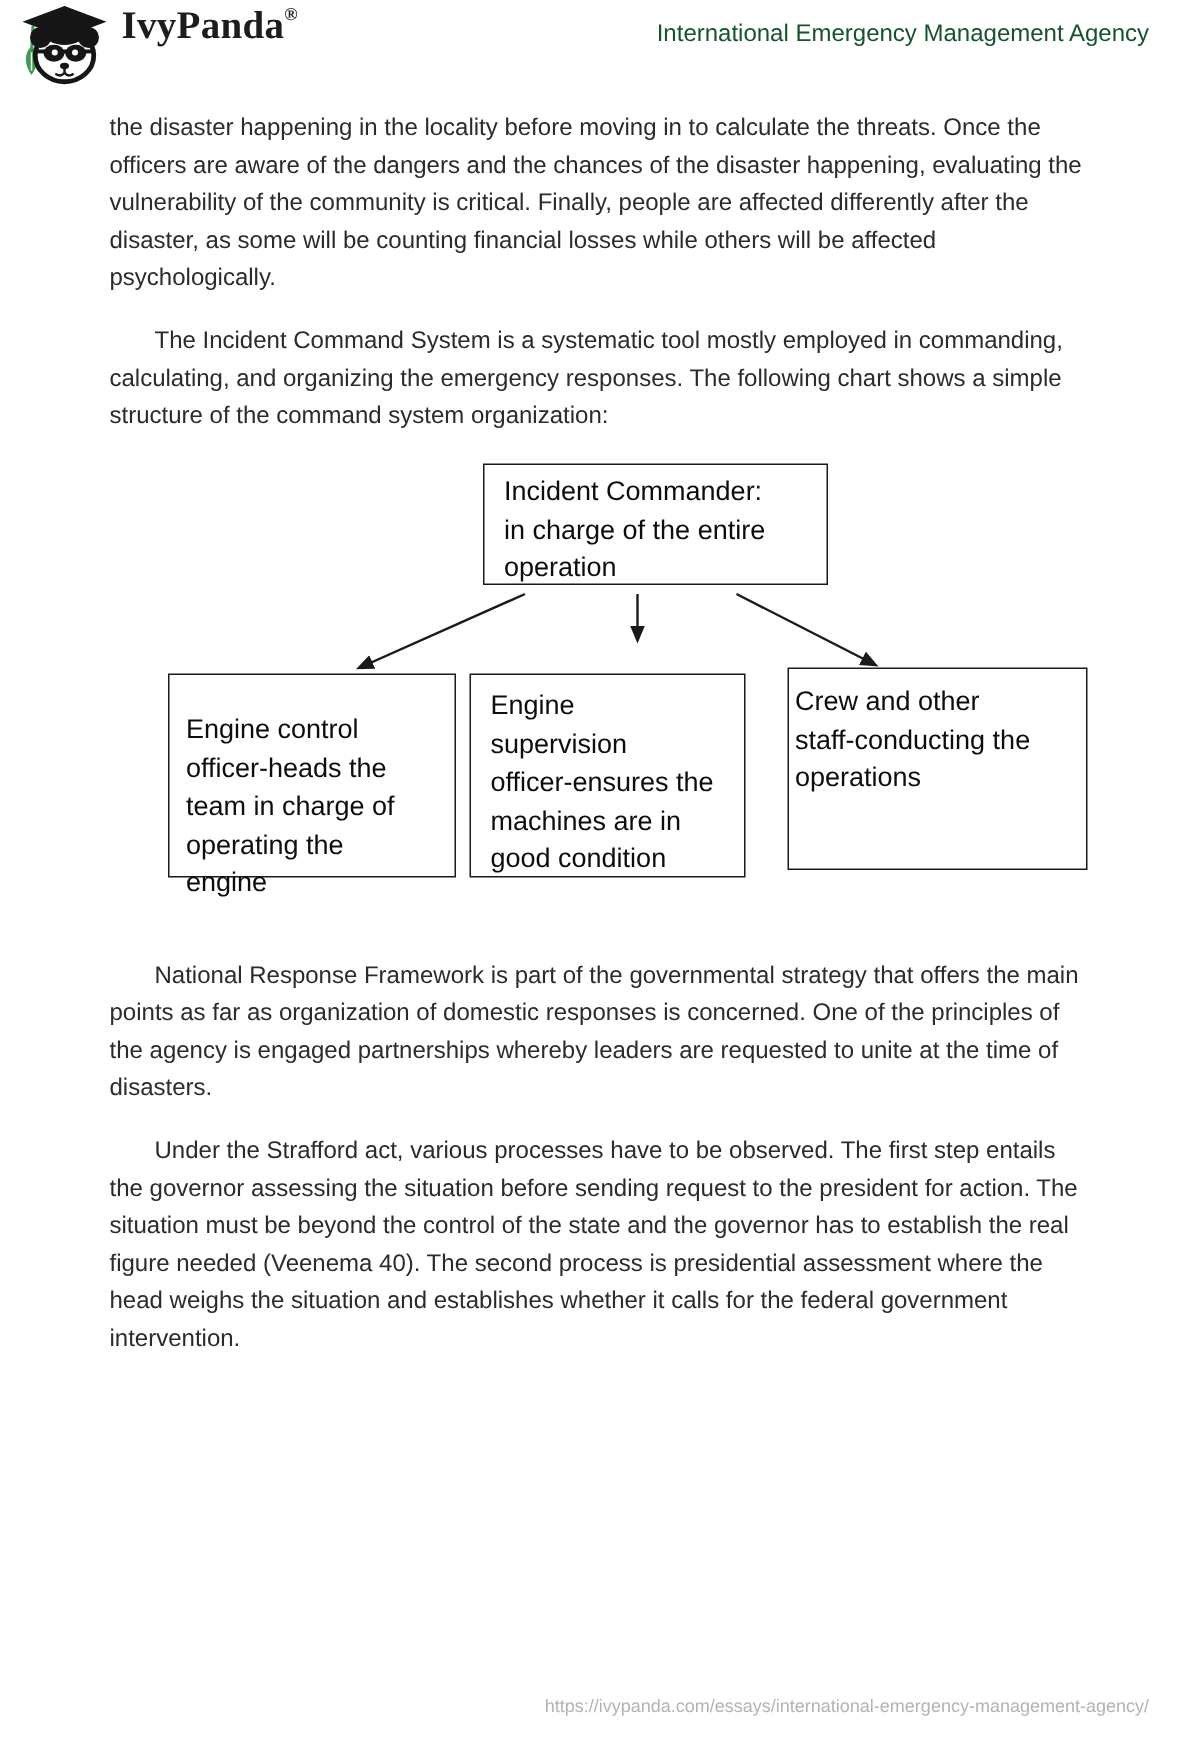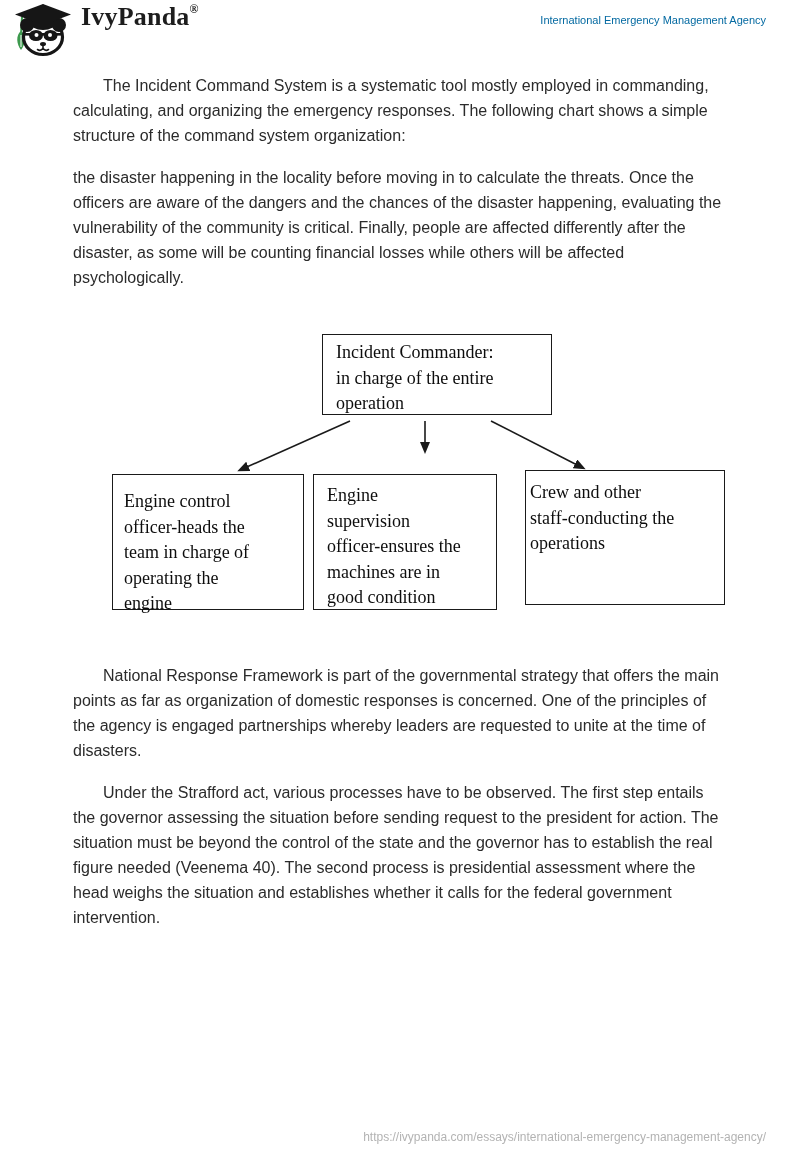--- a/index.html
+++ b/index.html
@@ -28,50 +28,49 @@
   }
   .brand-reg {
     font-family: "Liberation Serif", "DejaVu Serif", serif;
     font-weight: 700;
     font-size: 12px;
     color: #1d1d1d;
     vertical-align: 12px;
   }
   .doc-title {
     position: absolute; top: 14px; right: 34px;
-    font-size: 11px; color: #0369a1;
+    font-size: 16px; color: #14532d;
   }
 
   
   .content {
     position: absolute; left: 73px; top: 73px; width: 651px;
     font-size: 16px; line-height: 25px; color: #2b2b2b;
   }
   .para { margin: 0 0 17px 0; }
   .para.indented { text-indent: 30px; }
 
   
   .diagram {
     position: relative;
     width: 100%; height: 277px;
-    margin: 44px 0 52px 0;
-    font-family: Liberation Serif, serif;
+    margin: 19px 0 52px 0;
   }
   .arrows { position: absolute; inset: 0; pointer-events: none; }
   .dbox {
     position: absolute;
     border: 1.5px solid #1a1a1a;
     background: #fff;
     color: #0d0d0d;
     font-size: 18px;
     line-height: 25.5px;
     white-space: pre-line;
   }
   .dbox.root  { left: 249px; top: 0;     width: 230px; height: 81px;  padding: 5px 10px 0 13px; }
-  .dbox.c1    { left: 39px;  top: 140px; width: 192px; height: 136px; padding: 14px 8px 0 11px; }
+  .dbox.c1    { left: 39px;  top: 140px; width: 192px; height: 136px; padding: 24px 8px 0 11px; }
   .dbox.c2    { left: 240px; top: 140px; width: 184px; height: 136px; padding: 8px 6px 0 13px; }
   .dbox.c3    { left: 452px; top: 136px; width: 200px; height: 135px; padding: 9px 6px 0 4px; }
 
   
   .footer-url {
     position: absolute; top: 1130px; right: 34px;
     font-size: 12px; color: #b3b3b3;
   }
 </style>
 </head>
@@ -109,23 +108,23 @@
       <circle cx="35" cy="4" r="1.6" fill="#161616"></circle>
     </svg>
     <span class="brand-name">IvyPanda</span>
       <span class="brand-reg">®</span>
   </div>
 
   <div class="doc-title">International Emergency Management Agency</div>
 
   <div class="content">
 
+    <p class="para">the disaster happening in the locality before moving in to calculate the threats. Once the officers are aware of the dangers and the chances of the disaster happening, evaluating the vulnerability of the community is critical. Finally, people are affected differently after the disaster, as some will be counting financial losses while others will be affected psychologically.</p>
+
     <p class="para indented">The Incident Command System is a systematic tool mostly employed in commanding, calculating, and organizing the emergency responses. The following chart shows a simple structure of the command system organization:</p>
-
-    <p class="para">the disaster happening in the locality before moving in to calculate the threats. Once the officers are aware of the dangers and the chances of the disaster happening, evaluating the vulnerability of the community is critical. Finally, people are affected differently after the disaster, as some will be counting financial losses while others will be affected psychologically.</p>
 
     <figure class="diagram">
       <svg class="arrows" viewBox="0 0 651 277" width="651" height="277" aria-hidden="true">
         <defs>
           <marker id="ah" markerUnits="userSpaceOnUse" markerWidth="14" markerHeight="12" refX="9" refY="5" orient="auto">
             <path d="M0,0 L12,5 L0,10 Z" fill="#1a1a1a"></path>
           </marker>
         </defs>
         <line x1="277" y1="87" x2="167" y2="136" stroke="#1a1a1a" stroke-width="1.6" marker-end="url(#ah)"></line>
         <line x1="352" y1="87" x2="352" y2="117" stroke="#1a1a1a" stroke-width="1.6" marker-end="url(#ah)"></line>

